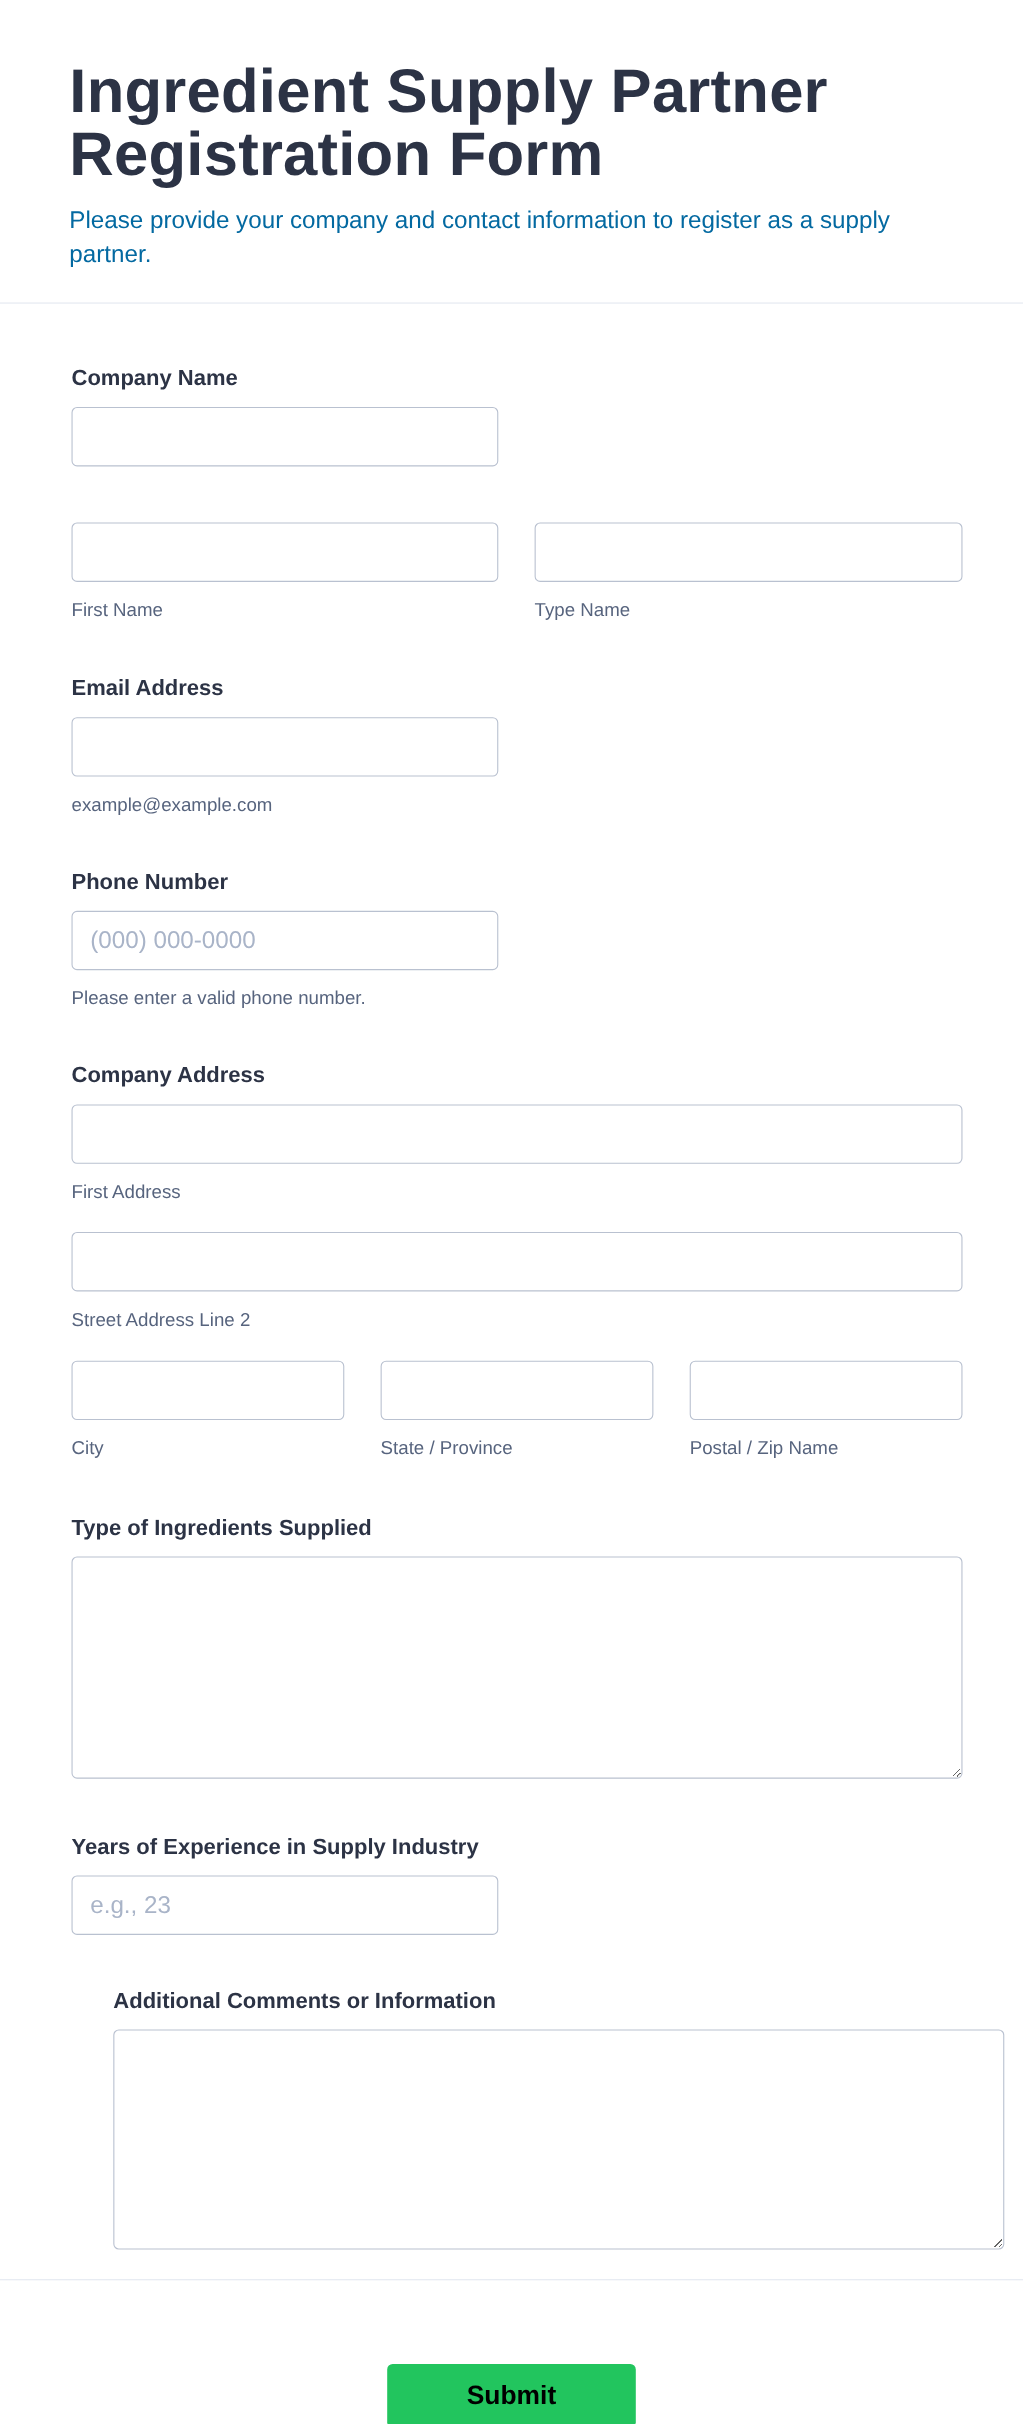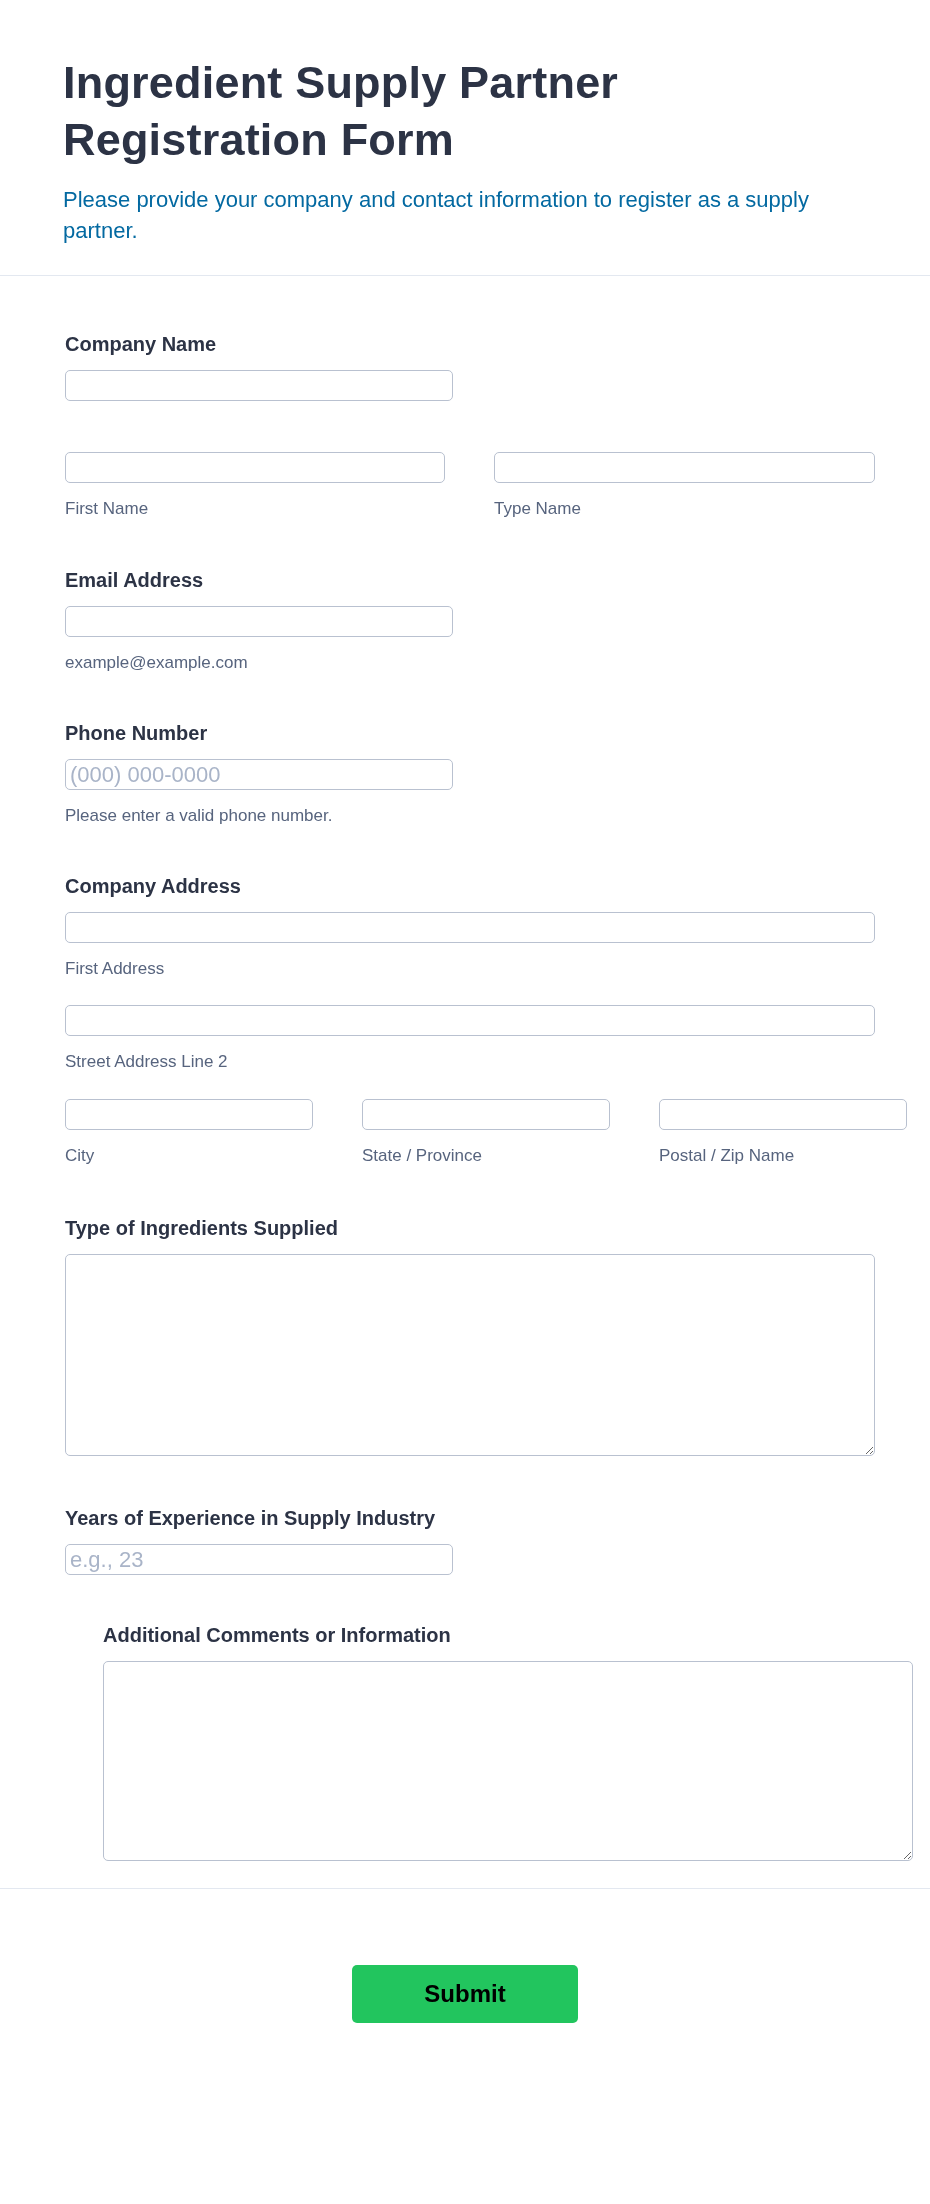--- a/index.html
+++ b/index.html
@@ -9,21 +9,21 @@
     min-height: 2204px;
     margin: 0 auto;
     font-family: "Liberation Sans", "DejaVu Sans", sans-serif;
     color: #2c3345;
   }
   .page { width: 930px; min-height: 2204px; background: #ffffff; }
 
   
   .form-header { padding: 54px 65px 29px 63px; border-bottom: 1px solid #e3e8f0; }
   .form-title {
-    font-size: 45px;
+    font-size: 56px;
     line-height: 57px;
     font-weight: 700;
     color: #2c3345;
     max-width: 810px;
     margin-bottom: 16px;
     letter-spacing: 0.2px;
   }
   .form-subtitle {
     font-size: 22px;
     line-height: 31px;
@@ -61,28 +61,28 @@
   input[type="text"], textarea {
     display: block;
     border: 1px solid #b9c1d0;
     border-radius: 5px;
     background: #ffffff;
     font-family: "Liberation Sans", "DejaVu Sans", sans-serif;
     font-size: 22px;
     color: #2c3345;
     outline: none;
   }
-  input[type="text"] { height: 31px; padding: 0 4px; }
+  input[type="text"] { height: 54px; padding: 0 16px; }
   textarea { padding: 12px 16px; width: 810px; }
   input::placeholder, textarea::placeholder { color: #a9b4c8; opacity: 1; }
 
   .w-short { width: 388px; }
   .w-full  { width: 810px; }
 
-  .row { display: flex; gap: 49px; }
+  .row { display: flex; gap: 33px; }
   .col { display: flex; flex-direction: column; }
   .col-half { width: 388px; }
   .col-half:last-child { width: 389px; }
   .col-third { width: 248px; }
   .col-third input { width: 248px; }
   .col-half input { width: 100%; }
 
   .address-line { margin-top: 26px; }
   .address-row { margin-top: 27px; }
 

